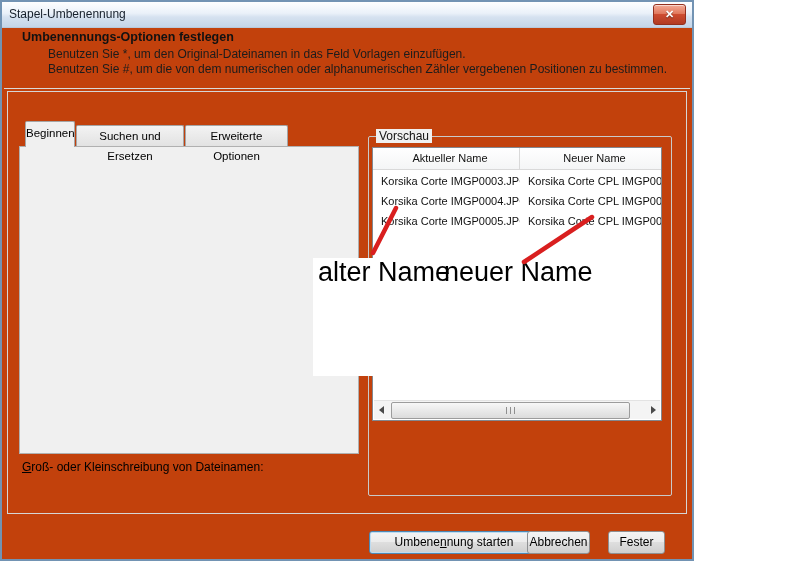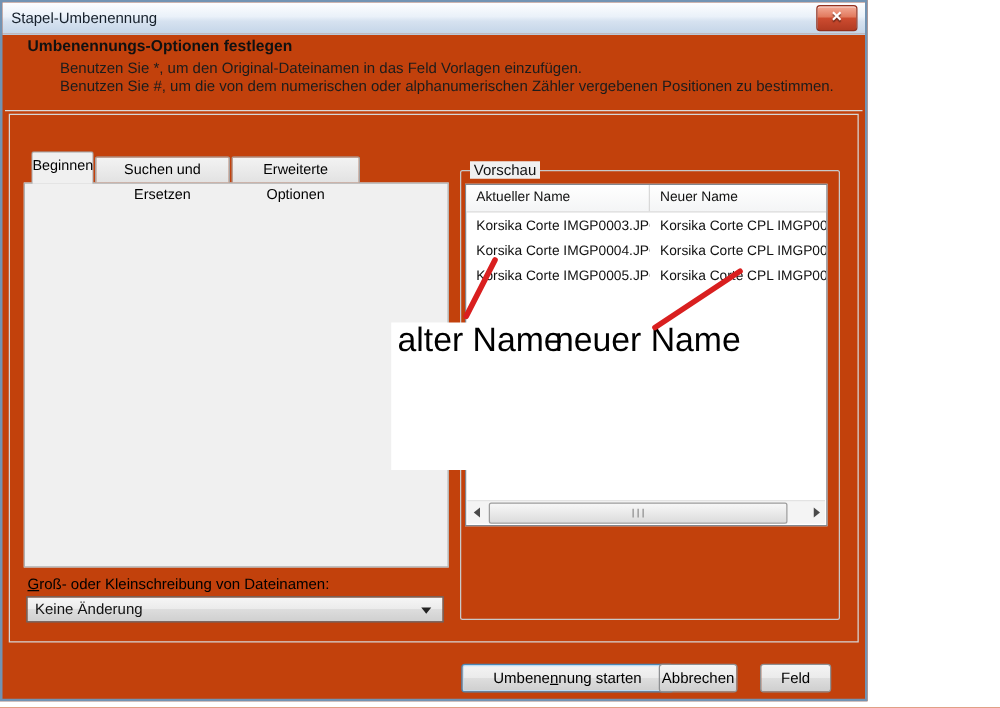--- a/index.html
+++ b/index.html
@@ -1,21 +1,21 @@
 <!DOCTYPE html>
 <html><head>
 <meta charset="utf-8">
 <style>
   html,body { margin:0; padding:0; }
   body {
     width:800px; height:566px; position:relative; background:#ffffff;
     font-family:"Liberation Sans", sans-serif; font-size:12px; color:#111;
     overflow:hidden;
   }
-  .abs { position:absolute; box-sizing:border-box; }
+  .abs { position:absolute; box-sizing:border-box;text-align:center; }
 
   
   #window {
     position:absolute; left:0; top:0; width:694px; height:561px;
     background:#c2410c; border:2px solid #7293b3; box-sizing:border-box;
   }
   #titlebar {
     position:absolute; left:0; top:0; right:0; height:25px;
     background:linear-gradient(180deg,#fdfeff 0%,#eaf1f9 45%,#d6e2f0 60%,#c4d5e8 100%);
     border-bottom:1px solid #b9c9da;
@@ -235,24 +235,20 @@
       </div>
     <div class="spin-half">
         <div class="tri-dn"></div>
       </div>
   </div>
 
   <div class="lbl" style="left:51px; top:397px;">Metadaten bei der Mauszeigerposition einfügen:</div>
   <div class="btn" style="left:50px; top:418px; width:122px; height:23px;"><u>M</u>etadaten einfügen...</div>
 
   <div class="lbl" style="left:20px; top:458px;"><u>G</u>roß- oder Kleinschreibung von Dateinamen:</div>
-  <div class="combo-grad" style="left:19px; top:475px; width:334px; height:21px;">
-    <span>Keine Änderung</span>
-    <div class="dd-arrow" style="right:9px; top:8px;"></div>
-  </div>
 
   <div class="abs groupbox" id="preview-group">
     <div class="groupbox-label">Vorschau</div>
   </div>
   <div class="abs" id="preview-list">
     <div class="list-header">
       <div class="hcell c0">Aktueller Name</div>
       <div class="hcell c1">Neuer Name</div>
     </div>
     <div id="rows-host">
@@ -279,21 +275,21 @@
           <div class="grip" style="left:122px;"></div>
       </div>
       <div class="sb-arrow sb-right">
           <div class="sb-tri-r"></div>
         </div>
     </div>
   </div>
 
   <div class="btn btn-default" style="left:367px; top:529px; width:170px; height:23px;">Umbene<u>n</u>nung starten</div>
   <div class="btn" style="left:525px; top:529px; width:63px; height:23px;">Abbrechen</div>
-  <div class="btn" style="left:606px; top:529px; width:57px; height:23px;">Feld</div>
+  <div class="btn" style="left:606px; top:529px; width:57px; height:23px;">Fester</div>
 </div>
 
 <div class="abs" id="ann-box"></div>
 <div class="ann-text" style="left:318px; top:257px;">alter Name</div>
 <div class="ann-text" style="left:444px; top:257px;">neuer Name</div>
 <svg id="arrow-svg" width="800" height="566">
   <line id="arrow1" x1="373" y1="253" x2="396" y2="208" stroke-width="4.5" stroke-linecap="round" stroke="#d91f1f"></line>
   <line id="arrow2" x1="524" y1="262" x2="592" y2="217" stroke-width="4.5" stroke-linecap="round" stroke="#d91f1f"></line>
 </svg>
 

